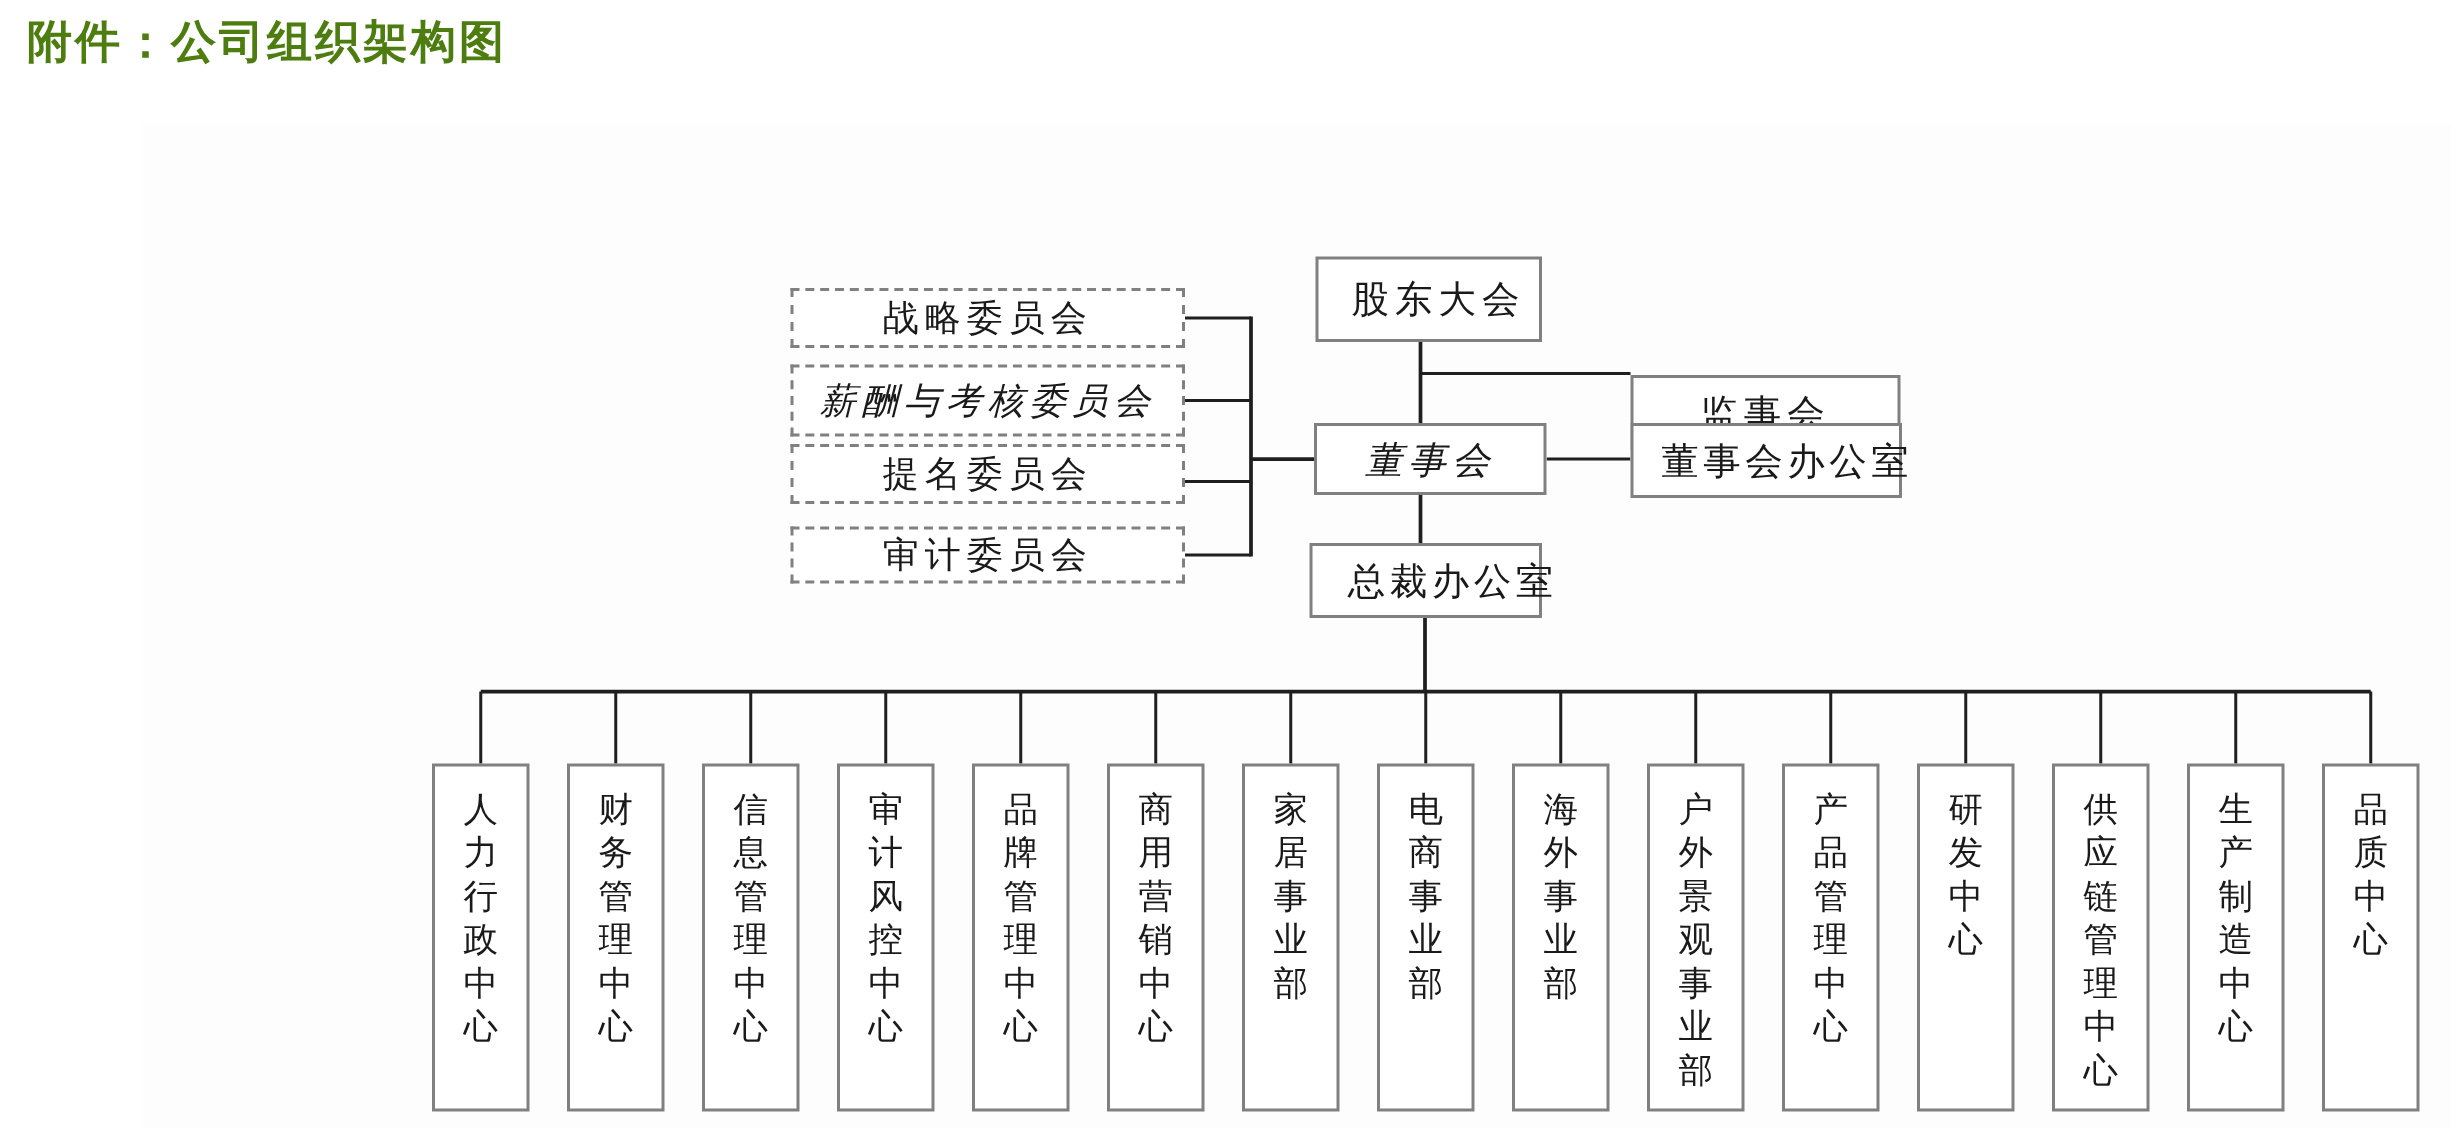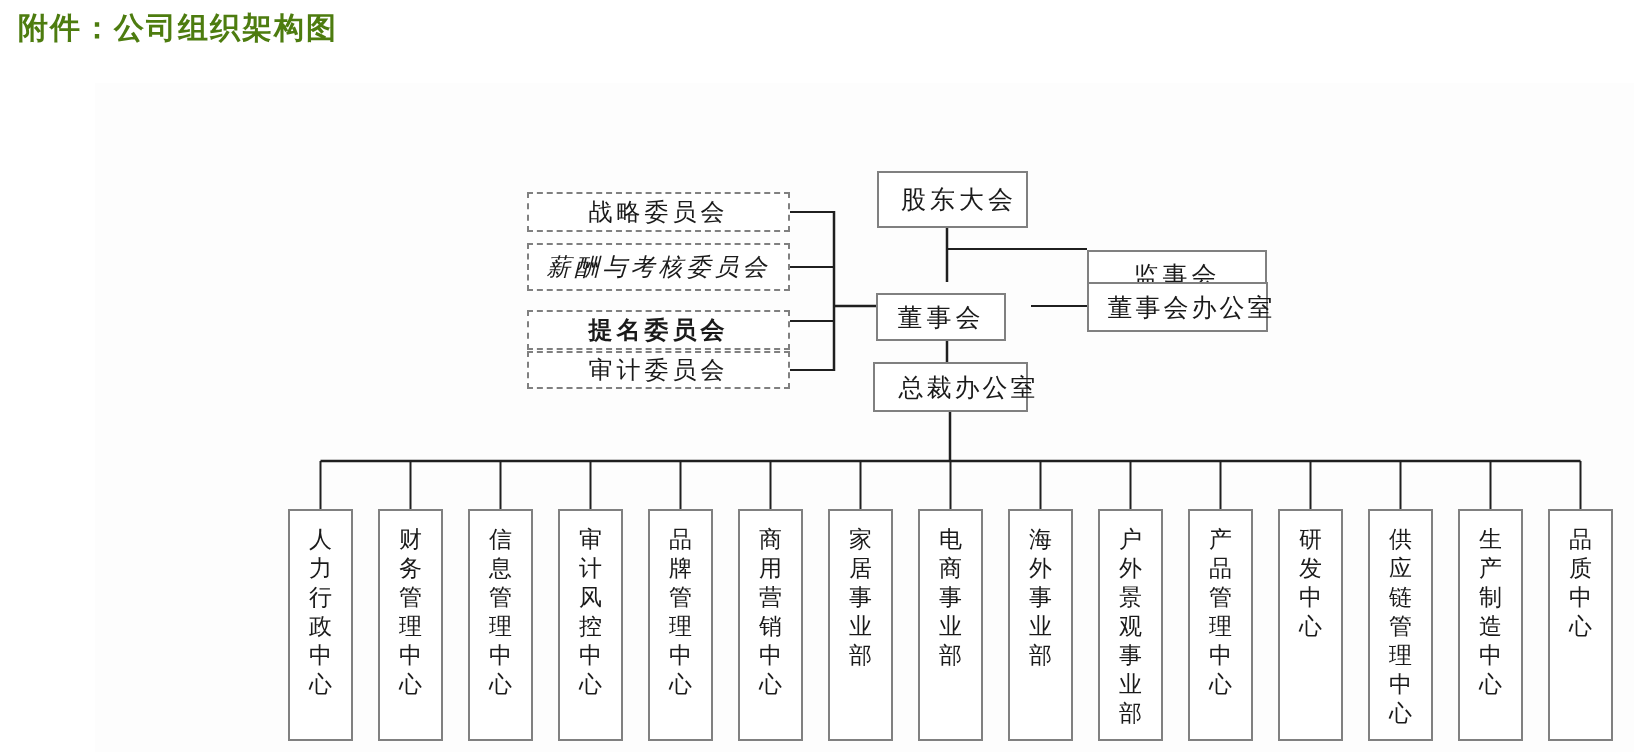--- a/index.html
+++ b/index.html
@@ -79,40 +79,40 @@
     </svg>
 
   <div class="node" style="left:877px;top:171px;width:151px;height:57px;padding-left:13px;">
     <span>股东大会</span>
   </div>
 
   <div class="node" style="left:1087px;top:222px;width:180px;height:50px;margin-top:28px;">
     <span>监事会</span>
   </div>
 
-  <div class="node" style="left:876px;top:293px;width:130px;height:48px;">
+  <div class="node" style="left:876px;top:282px;width:155px;height:48px;font-style:italic;">
     <span>董事会</span>
   </div>
 
   <div class="node" style="left:1087px;top:282px;width:181px;height:50px;letter-spacing:3px;padding-left:28px;">
     <span>董事会办公室</span>
   </div>
 
   <div class="node" style="left:873px;top:362px;width:155px;height:50px;letter-spacing:3px;padding-left:36px;">
     <span>总裁办公室</span>
   </div>
 
   <div id="committees">
       <div class="node dashed" style="left: 527px; top: 192px; width: 263px; height: 40px;">
         <span>战略委员会</span>
       </div>
       <div class="node dashed" style="left: 527px; top: 243px; width: 263px; height: 48px; font-style: italic;">
         <span>薪酬与考核委员会</span>
       </div>
-      <div class="node dashed" style="left: 527px; top: 310px; width: 263px; height: 40px; font-weight: bold;">
+      <div class="node dashed" style="left: 527px; top: 296px; width: 263px; height: 40px;">
         <span>提名委员会</span>
       </div>
       <div class="node dashed" style="left: 527px; top: 351px; width: 263px; height: 38px;">
         <span>审计委员会</span>
       </div>
     </div>
 
   <div id="departments">
       <div class="dept" style="left: 288px; top: 509px; width: 65px; height: 232px;"><span>人
 力

